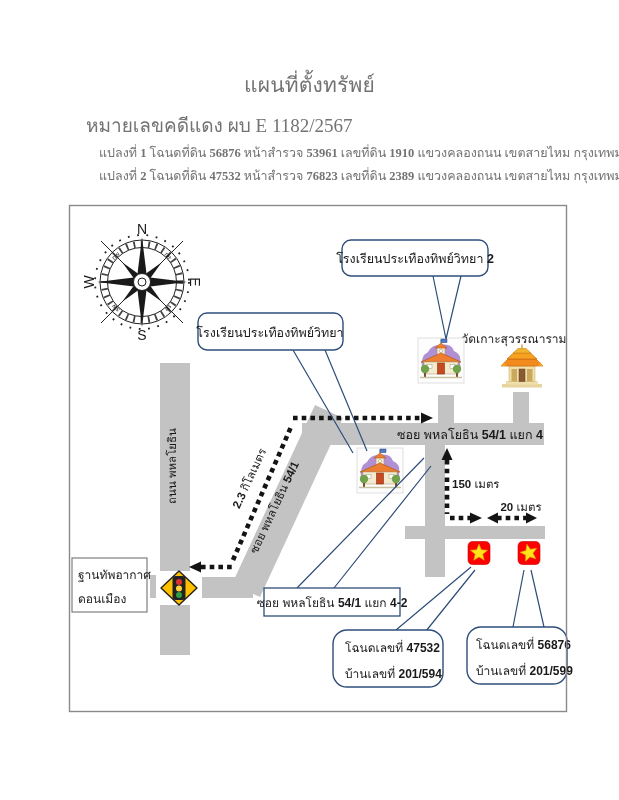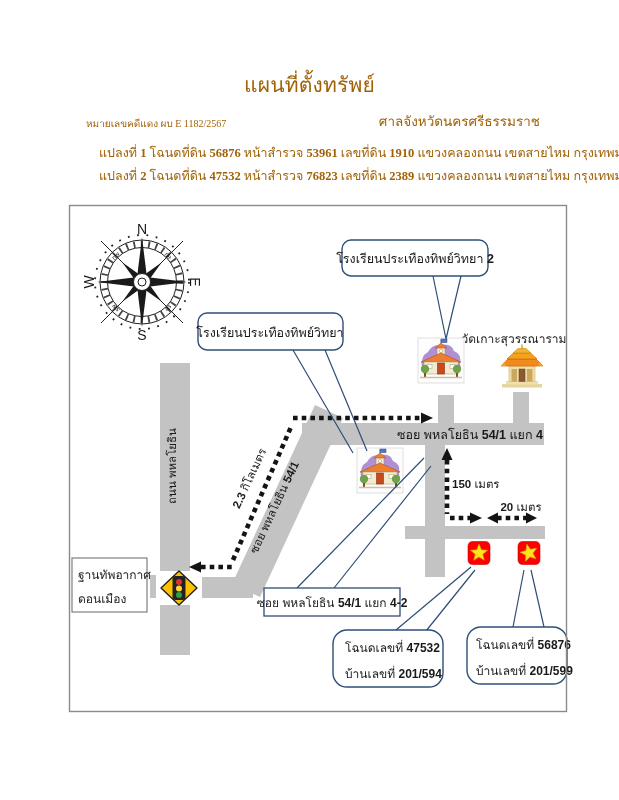--- a/index.html
+++ b/index.html
@@ -1,37 +1,36 @@
 <!DOCTYPE html>
 <html><head>
 <meta charset="utf-8">
 <style>
   html,body{margin:0;padding:0;background:#fff;}
   #page{position:relative;width:619px;height:800px;background:#fff;overflow:hidden;
-        font-family:"Liberation Serif","DejaVu Serif",serif;color:#a16207;}
+        font-family:"Liberation Serif","DejaVu Serif",serif;color:#737373;}
   .hline{position:absolute;white-space:nowrap;}
   #title{top:68px;left:0;right:0;text-align:center;font-size:21px;letter-spacing:.2px;}
-  #case-number{top:116px;left:86px;font-size:10px;}
+  #case-number{top:110px;left:86px;font-size:19px;}
   #court-name{top:110px;right:79px;font-size:13.5px;}
   .plotline{left:99px;font-size:12.5px;}
   #plot1{top:143px;}
   #plot2{top:166px;}
   .b, b, [font-weight]{font-weight:bold;}
   .rich span.b{font-weight:700;}
   svg{position:absolute;top:0;left:0;}
   svg text{font-family:"Liberation Sans","DejaVu Sans",sans-serif;fill:#1a1a1a;}
 </style>
 </head>
 <body>
 
 <div id="page">
 
   <div id="title" class="hline">แผนที่ตั้งทรัพย์</div>
   <div id="case-number" class="hline">หมายเลขคดีแดง  ผบ E 1182/2567</div>
-  <div id="court-name" class="hline">ศาลจังหวัดนครศรีธรรมราช</div>
   <div id="plot1" class="hline plotline rich"><span>แปลงที่ </span><span class="b">1</span><span> โฉนดที่ดิน </span><span class="b">56876</span><span> หน้าสำรวจ </span><span class="b">53961</span><span>  เลขที่ดิน </span><span class="b">1910</span><span> แขวงคลองถนน เขตสายไหม  กรุงเทพมหานคร</span></div>
   <div id="plot2" class="hline plotline rich"><span>แปลงที่ </span><span class="b">2</span><span> โฉนดที่ดิน </span><span class="b">47532</span><span> หน้าสำรวจ </span><span class="b">76823</span><span>  เลขที่ดิน </span><span class="b">2389</span><span> แขวงคลองถนน เขตสายไหม  กรุงเทพมหานคร</span></div>
 
   <svg width="619" height="800" viewBox="0 0 619 800">
     <defs>
       <path id="star9" d="M0,-9 L2.35,-3.24 L8.56,-2.78 L3.8,1.24 L5.29,7.28 L0,4 L-5.29,7.28 L-3.8,1.24 L-8.56,-2.78 L-2.35,-3.24 Z"></path>
       <g id="icon-school">
         <rect x="0" y="0" width="46" height="45" fill="#fdfdfd" stroke="#d8d8d8" stroke-width="0.8"></rect>
         <path d="M4,31 Q2,18 10,14 Q14,6 23,7 Q33,5 36,13 Q44,16 42,26 Q44,32 40,34 L5,34 Z" fill="#b08fd2"></path>
         <rect x="19" y="9" width="8" height="13" fill="#f3ead0" stroke="#a88" stroke-width="0.6"></rect>

